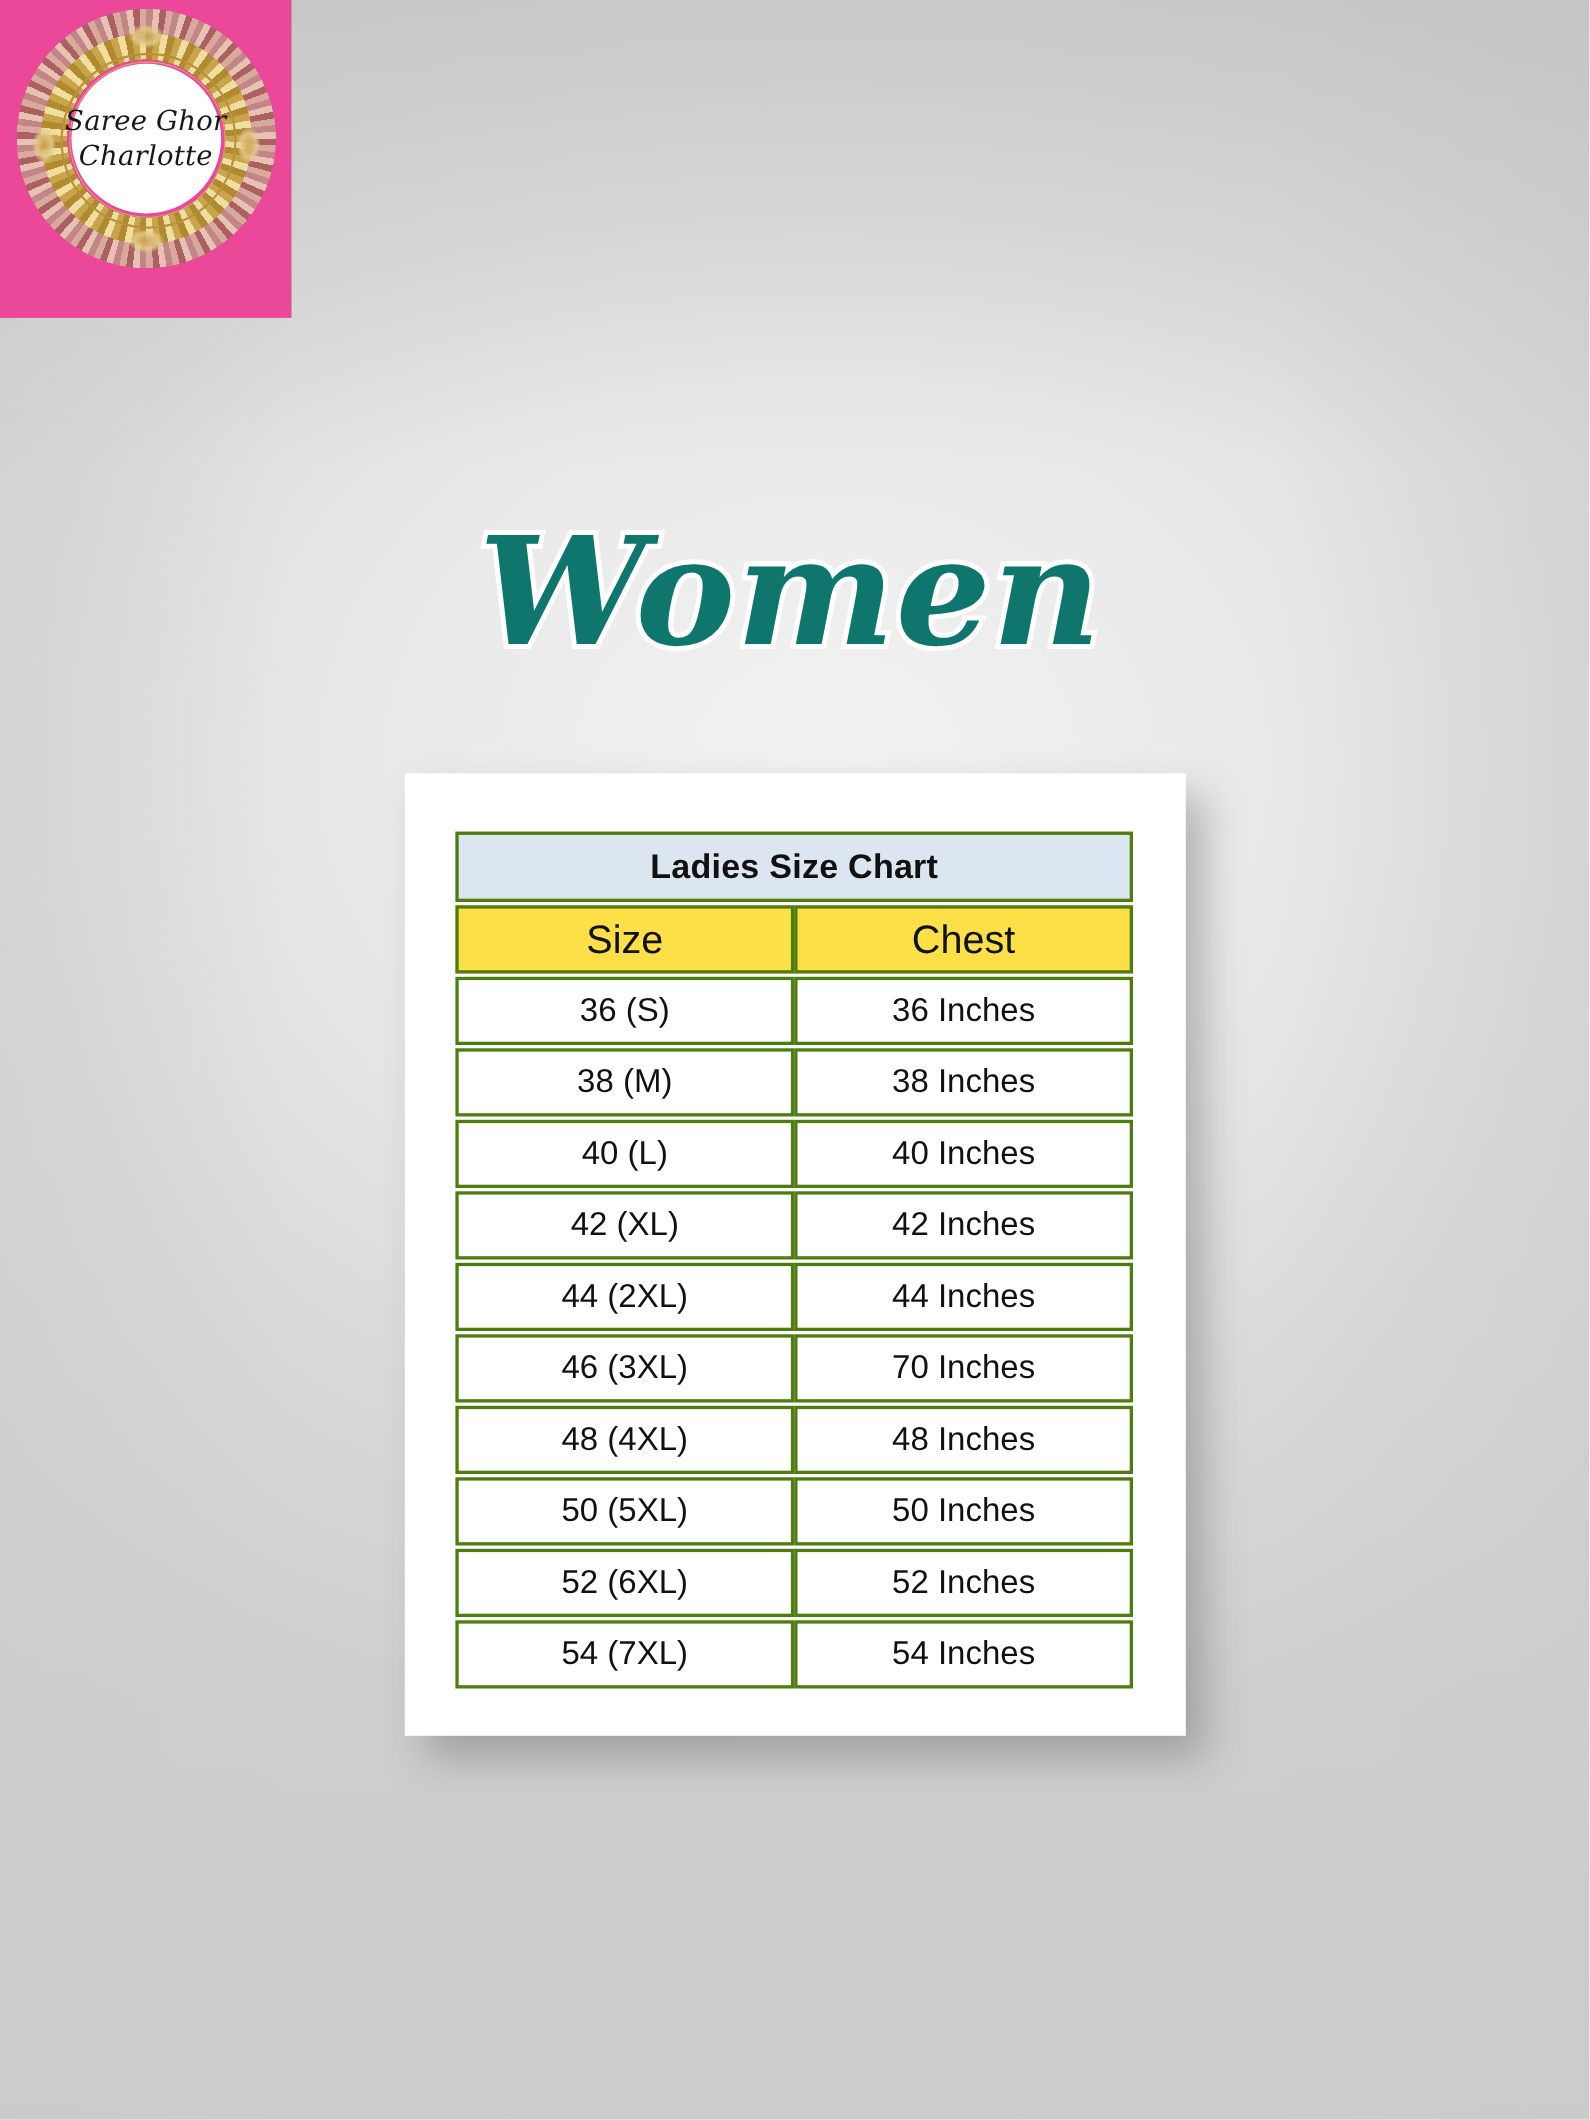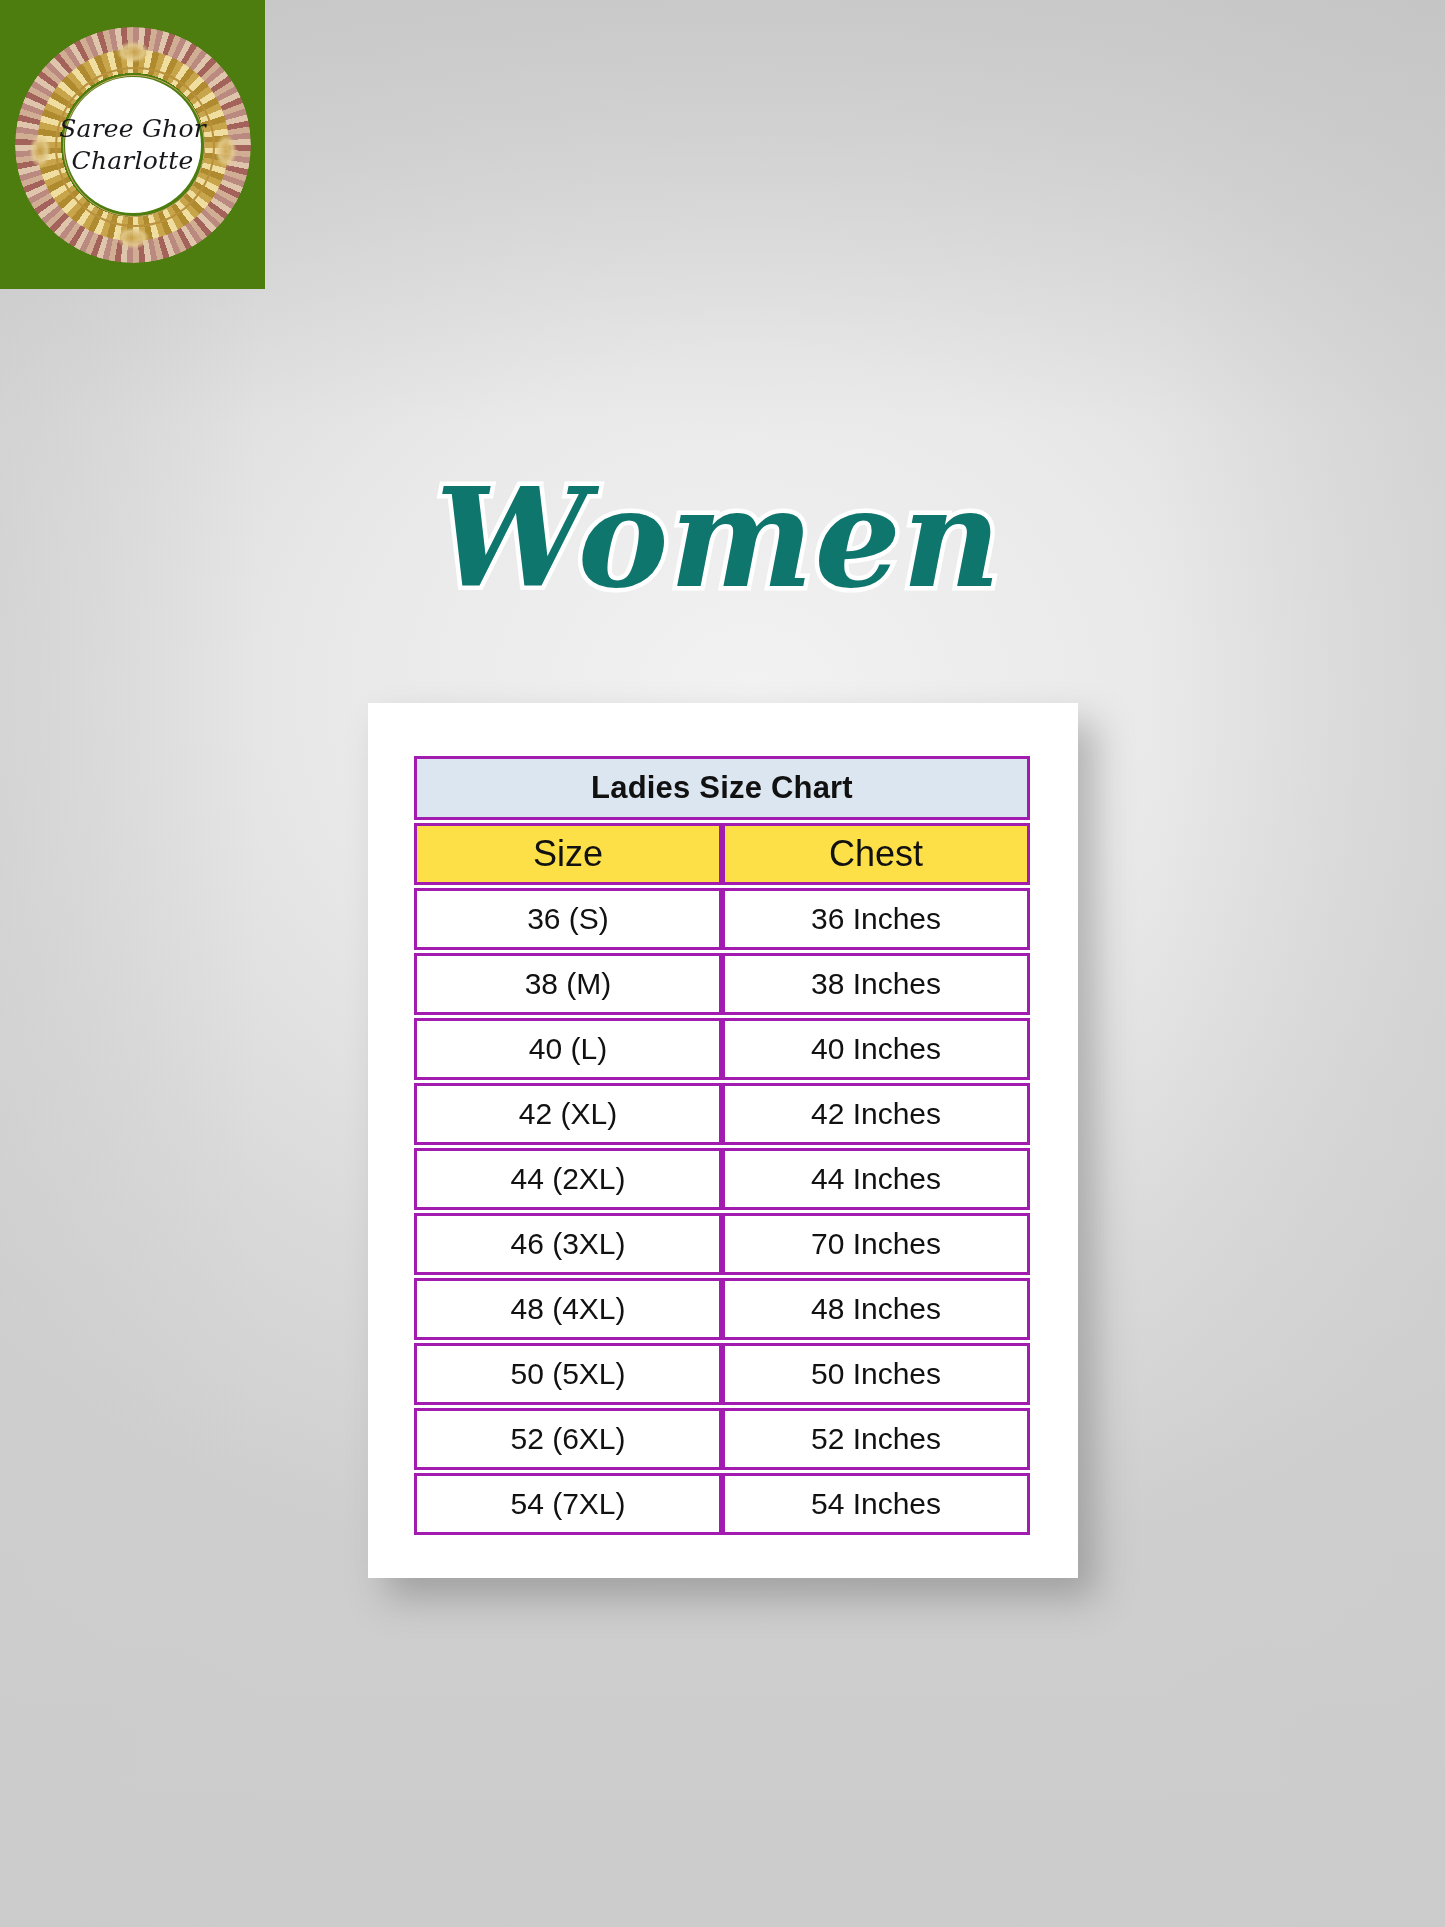--- a/index.html
+++ b/index.html
@@ -34,23 +34,23 @@
       linear-gradient(90deg, rgba(205,205,205,0.45) 0%, rgba(255,255,255,0) 18%, rgba(255,255,255,0) 80%, rgba(205,205,205,0.5) 100%);
   }
 
   
   .logo-box {
     position: absolute;
     left: 0;
     top: 0;
     width: 265px;
     height: 289px;
-    background: #4d7c0f;
+    background: #ec4899;
     display: flex;
-    align-items: center;
+    align-items: flex-start;
     justify-content: center;
   }
   .logo-medallion {
     position: relative;
     width: 252px;
     height: 252px;
     border-radius: 50%;
     display: flex;
     align-items: center;
     justify-content: center;
@@ -169,21 +169,21 @@
     width: 616px;
   }
 
   table.size-chart {
     border-collapse: separate;
     border-spacing: 0 3px;
     width: 616px;
     table-layout: fixed;
   }
   table.size-chart td, table.size-chart th {
-    border: 3px solid #a21caf;
+    border: 3px solid #4d7c0f;
     text-align: center;
     font-family: "Liberation Sans", sans-serif;
     color: #111111;
   }
   .chart-title-cell {
     background: #dce6f1;
     font-size: 31px;
     font-weight: bold;
     height: 56px;
     letter-spacing: .2px;

